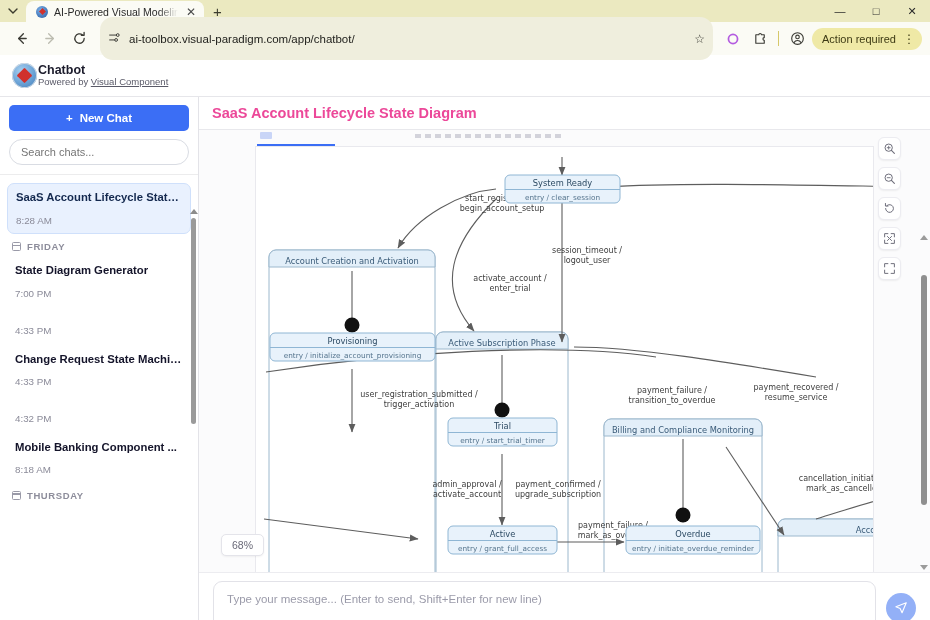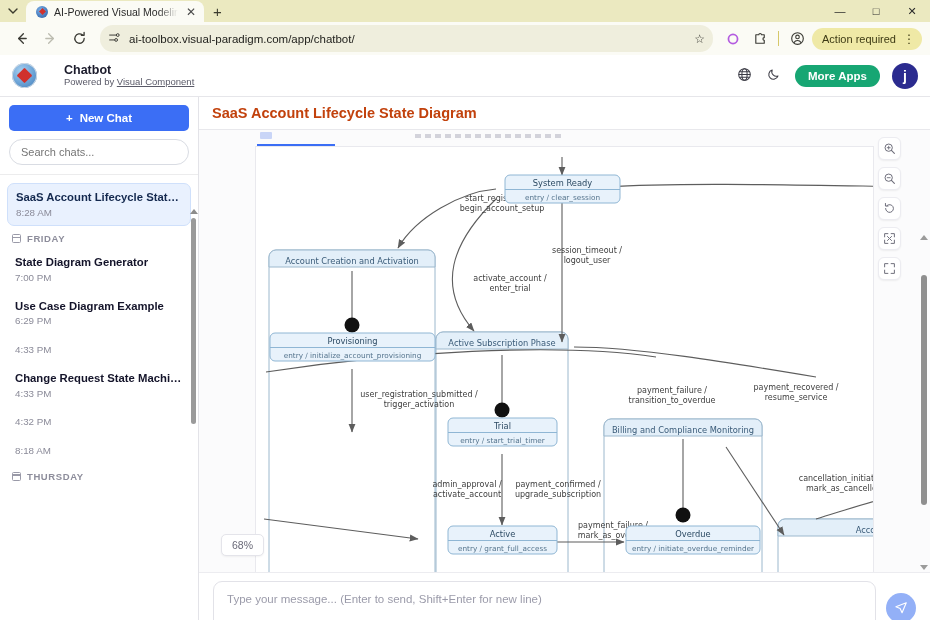--- a/index.html
+++ b/index.html
@@ -74,21 +74,21 @@
   }
   .nav-btn {
     width: 26px; height: 26px;
     display: flex; align-items: center; justify-content: center;
     color: #4a4a45; font-size: 14px;
     border-radius: 50%;
   }
   .nav-btn.disabled { color: #bcbcb0; }
   .omnibox {
     flex: 1 1 auto;
-    height: 27px;
+    height: 43px;
     background: #efeedd;
     border-radius: 13px;
     display: flex; align-items: center;
     padding: 0 8px;
     gap: 8px;
     margin: 0 5px;
     position: relative;
   }
   .omni-url { font-size: 11.5px; color: #22221e; white-space: nowrap; }
   .omni-star { margin-left: auto; font-size: 12px; color: #3a3a34; }
@@ -108,21 +108,21 @@
   }
   .kebab { font-size: 12px; letter-spacing: 0; padding: 0 3px; }
 
   
   .app-header {
     height: 42px;
     background: #ffffff;
     border-bottom: 1px solid #e6e6ea;
     display: flex; align-items: center;
     padding: 0 12px;
-    gap: 27px;
+    gap: 1px;
   }
   .vp-logo {
     width: 25px; height: 25px; border-radius: 50%;
     background: radial-gradient(circle at 38% 32%, #a8d0f0 0%, #6ea5d8 50%, #3f7ab5 100%);
     display: flex; align-items: center; justify-content: center;
     flex: 0 0 auto;
     box-shadow: 0 0 0 1px #cfd9e4 inset;
   }
   .vp-logo::after {
     content: ""; width: 11px; height: 11px;
@@ -233,21 +233,21 @@
   }
   .chat-item.active {
     background: #e9f1fe;
     border: 1px solid #cfe0fb;
   }
   .chat-name {
     font-size: 11.3px; font-weight: bold; color: #14142a;
     white-space: nowrap; overflow: hidden; text-overflow: ellipsis;
   }
   .chat-item.active .chat-name { color: #14294f; }
-  .chat-time { font-size: 9.8px; color: #8b8b99; margin-top: 2px; }
+  .chat-time { font-size: 9.8px; color: #8b8b99; margin-top: 10px; }
   .sb-scrollbar {
     position: absolute; right: 2px; top: 112px;
     width: 5px; height: 392px;
   }
   .sb-scroll-up, .sb-scroll-down {
     width: 0; height: 0; margin-left: -1px;
     border-left: 4px solid transparent;
     border-right: 4px solid transparent;
   }
   .sb-scroll-up { border-bottom: 5px solid #8c8c8c; }
@@ -257,21 +257,21 @@
   }
 
   
   .main { flex: 1 1 auto; display: flex; flex-direction: column; background: #fff; min-width: 0; }
   .main-title-bar {
     height: 33px;
     display: flex; align-items: center;
     padding: 0 13px;
     border-bottom: 1px solid #e8e8ec;
   }
-  .main-title { font-size: 14.5px; font-weight: bold; color: #c2410c; }
+  .main-title { font-size: 14.5px; font-weight: bold; color: #ec4899; }
 
   .canvas-area {
     flex: 1 1 auto;
     position: relative;
     background: #fbfbfc;
     overflow: hidden;
   }
   
   .ghost-tabs {
     position: absolute; top: 0; left: 56px; right: 0; height: 14px;
@@ -435,36 +435,20 @@
     <span>Action required</span>
     <span class="kebab">⋮</span>
   </div>
 </div>
 
 <div class="app-header">
   <div class="vp-logo"></div>
   <div class="app-title-block">
     <div class="app-title">Chatbot</div>
     <div class="app-sub"><span>Powered by </span><a href="#">Visual Component</a></div>
-  </div>
-  <div class="header-right">
-    <span class="hdr-icon">
-      <svg width="15" height="15" viewBox="0 0 16 16">
-          <circle cx="8" cy="8" r="6.2" fill="none" stroke="#3a3a44" stroke-width="1.1"></circle>
-          <ellipse cx="8" cy="8" rx="2.8" ry="6.2" fill="none" stroke="#3a3a44" stroke-width="1.1"></ellipse>
-          <path d="M2 8h12M3 5h10M3 11h10" stroke="#3a3a44" stroke-width="1.1"></path>
-        </svg>
-    </span>
-    <span class="hdr-icon">
-      <svg width="14" height="14" viewBox="0 0 16 16">
-          <path d="M12.6 10.2A5.2 5.2 0 0 1 5.9 3.4 5.4 5.4 0 1 0 12.6 10.2Z" fill="none" stroke="#3a3a44" stroke-width="1.2" stroke-linejoin="round"></path>
-        </svg>
-    </span>
-    <div class="more-apps-btn">More Apps</div>
-    <div class="avatar">j</div>
   </div>
 </div>
 
 <div class="body-split">
 
   <div class="sidebar">
     <div class="sb-actions">
       <div class="new-chat-btn">
         <span>+</span>
         <span>New Chat</span>
@@ -480,34 +464,31 @@
         </div>
         <div class="day-label">
           <span class="cal-icon"></span>
           <span>FRIDAY</span>
         </div>
         <div class="chat-item">
           <div class="chat-name">State Diagram Generator</div>
           <div class="chat-time">7:00 PM</div>
         </div>
         <div class="chat-item">
-          <div class="chat-name">Use Case Diagram Example</div>
-          <div class="chat-time">6:29 PM</div>
-        </div>
-        <div class="chat-item">
           <div class="chat-time">4:33 PM</div>
         </div>
         <div class="chat-item">
           <div class="chat-name">Change Request State Machine</div>
           <div class="chat-time">4:33 PM</div>
         </div>
         <div class="chat-item">
           <div class="chat-time">4:32 PM</div>
         </div>
         <div class="chat-item">
+          <div class="chat-name">Mobile Banking Component ...</div>
           <div class="chat-time">8:18 AM</div>
         </div>
         <div class="day-label">
           <span class="cal-icon"></span>
           <span>THURSDAY</span>
         </div>
       </div>
     <div class="sb-scrollbar">
       <div class="sb-scroll-up"></div>
       <div class="sb-scroll-thumb"></div>

